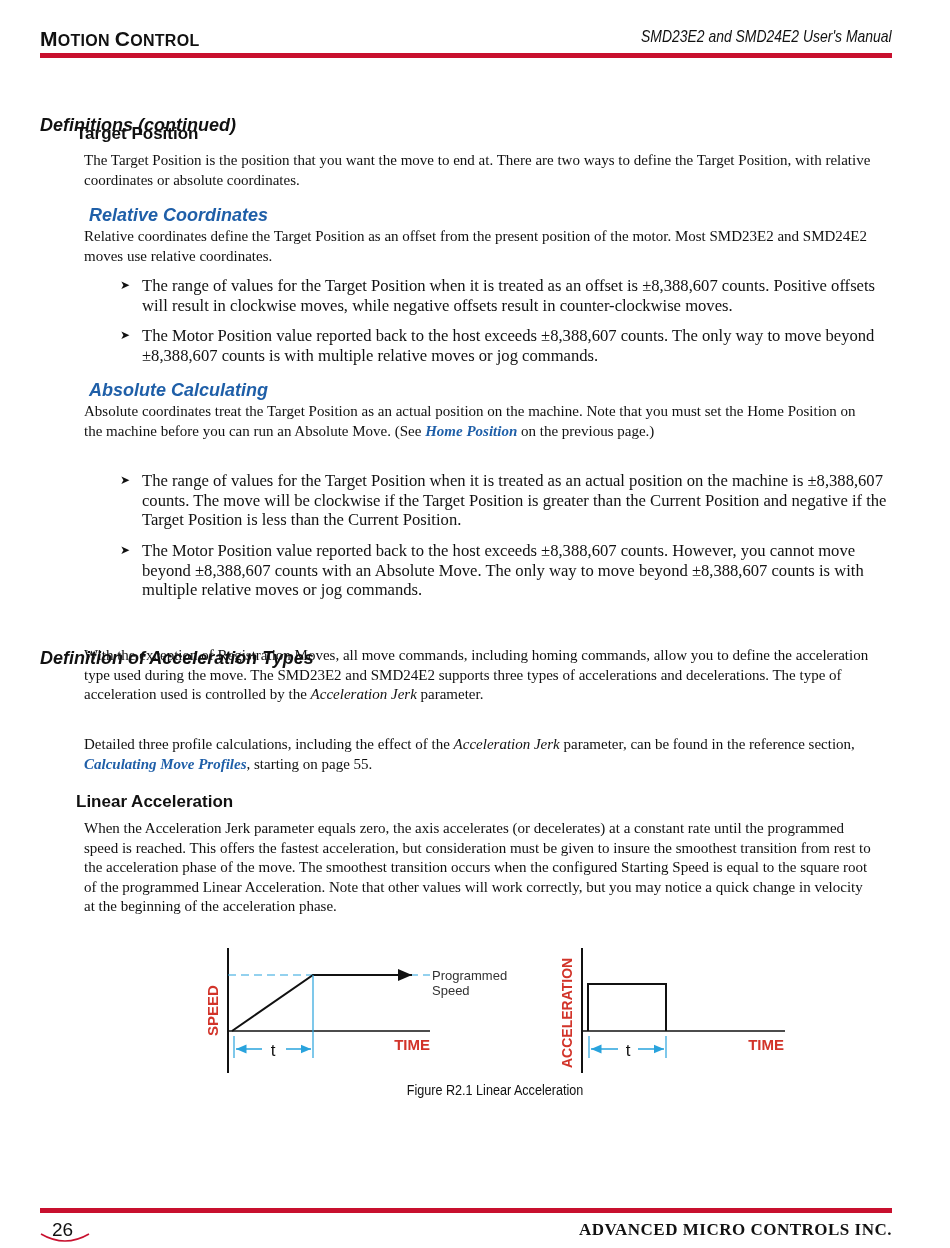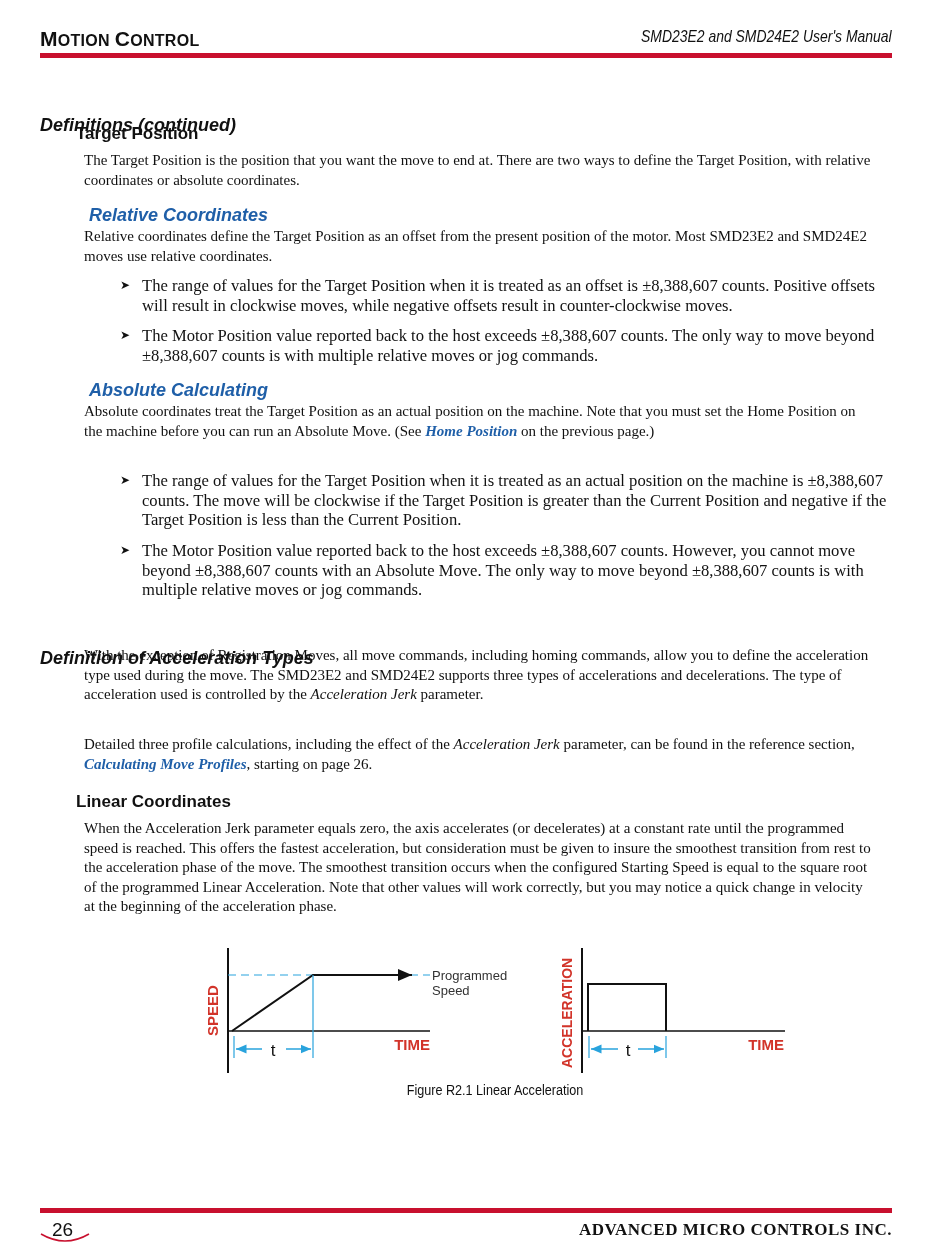--- a/index.html
+++ b/index.html
@@ -60,24 +60,24 @@
 <div class="bullet" style="top:541px;">
   <span class="arr">➤</span>
   <span class="txt">The Motor Position value reported back to the host exceeds ±8,388,607 counts. However, you cannot move beyond ±8,388,607 counts with an Absolute Move. The only way to move beyond ±8,388,607 counts is with multiple relative moves or jog commands.</span>
 </div>
 
 <div class="h1" style="top:619px;">Definition of Acceleration Types</div>
 <div class="p" style="top:646px;">
   <span>With the exception of Registration Moves, all move commands, including homing commands, allow you to define the acceleration type used during the move. The SMD23E2 and SMD24E2 supports three types of accelerations and decelerations. The type of acceleration used is controlled by the </span><span class="it">Acceleration Jerk</span><span> parameter.</span>
 </div>
 <div class="p" style="top:735px;">
-  <span>Detailed three profile calculations, including the effect of the </span><span class="it">Acceleration Jerk</span><span> parameter, can be found in the reference section, </span><span class="link">Calculating Move Profiles</span><span>, starting on page 26.</span>
+  <span>Detailed three profile calculations, including the effect of the </span><span class="it">Acceleration Jerk</span><span> parameter, can be found in the reference section, </span><span class="link">Calculating Move Profiles</span><span>, starting on page 55.</span>
 </div>
 
-<div class="h2" style="top:792px;">Linear Coordinates</div>
+<div class="h2" style="top:792px;">Linear Acceleration</div>
 <div class="p" style="top:819px;">When the Acceleration Jerk parameter equals zero, the axis accelerates (or decelerates) at a constant rate until the programmed speed is reached. This offers the fastest acceleration, but consideration must be given to insure the smoothest transition from rest to the acceleration phase of the move. The smoothest transition occurs when the configured Starting Speed is equal to the square root of the programmed Linear Acceleration. Note that other values will work correctly, but you may notice a quick change in velocity at the beginning of the acceleration phase.</div>
 
 <svg class="fig" style="left:190px;top:940px;" width="330" height="140">
   <defs>
     <marker id="arrBlk" markerWidth="8" markerHeight="8" refX="7" refY="4" orient="auto">
         <path d="M0,1 L7,4 L0,7 Z" fill="#111"></path>
       </marker>
     <marker id="arrBlu" markerWidth="8" markerHeight="8" refX="7" refY="4" orient="auto">
         <path d="M0,1 L7,4 L0,7 Z" fill="#29a3dd"></path>
       </marker>

